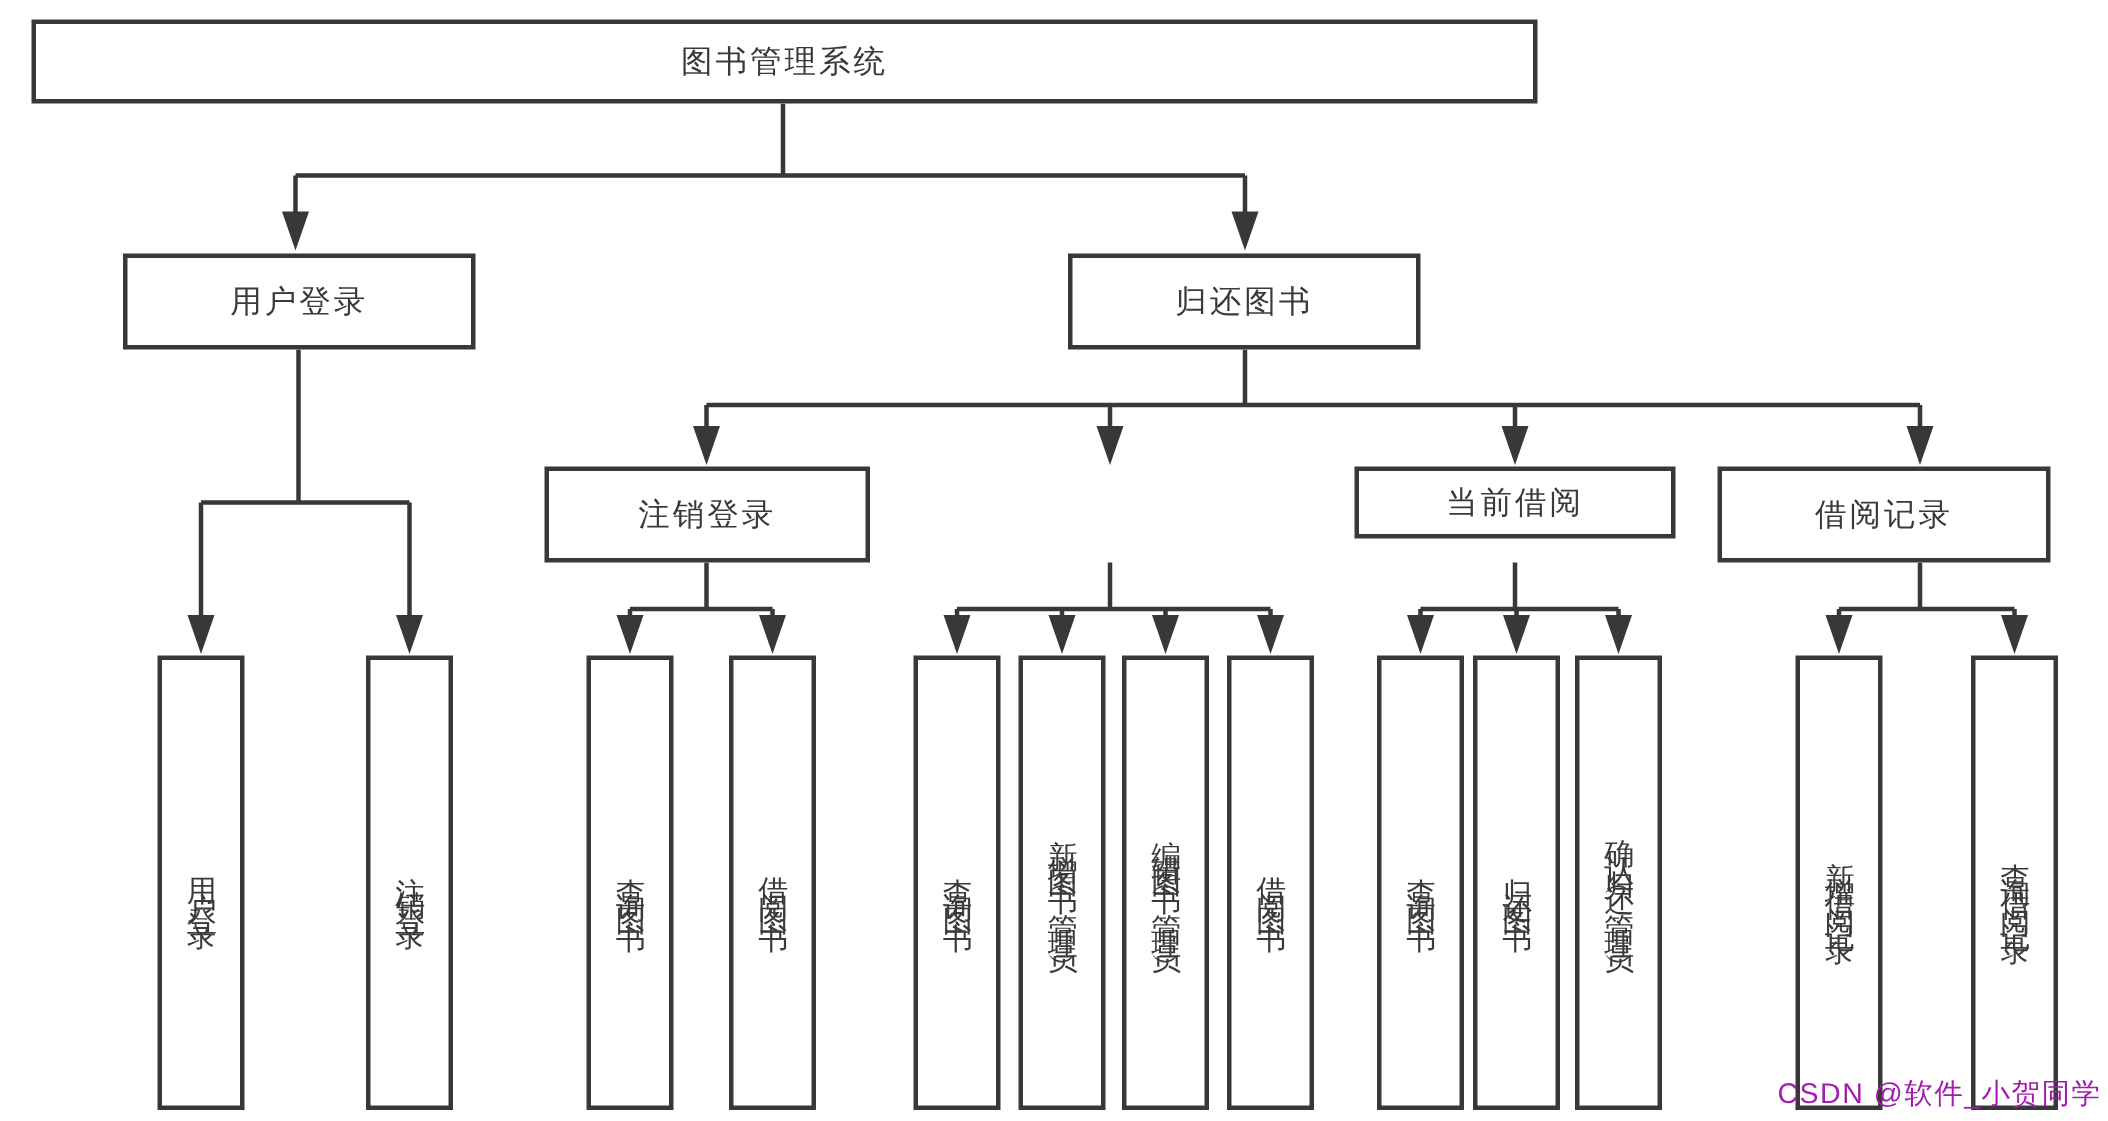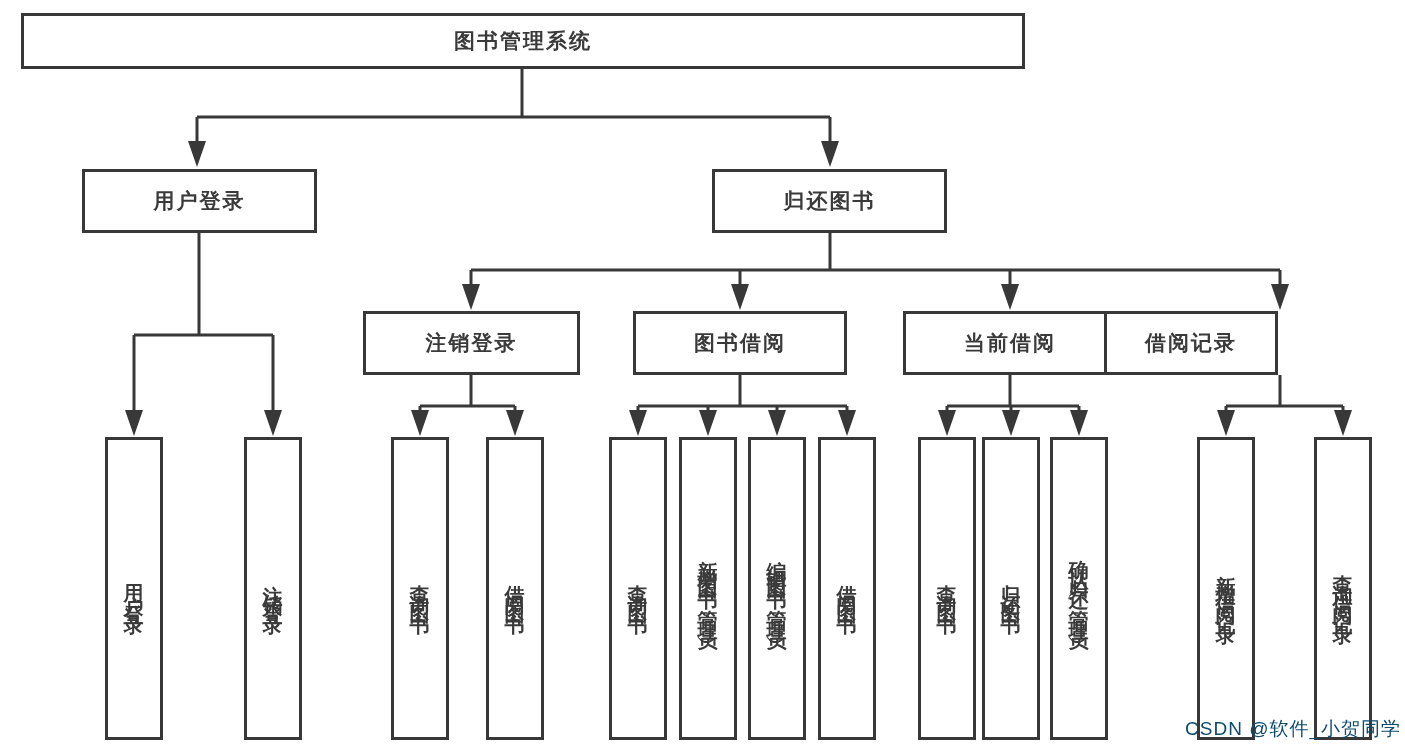--- a/index.html
+++ b/index.html
@@ -6,30 +6,30 @@
   html,body { background:#ffffff; }
   body {
     width:1405px; height:747px; position:relative; overflow:hidden;
     font-family:"Liberation Sans", sans-serif; color:#3a3a3a;
   }
   .stage { position:absolute; left:0; top:0; width:1405px; height:747px; }
   svg.connectors { position:absolute; left:0; top:0; z-index:1; }
   .node {
     position:absolute; background:#ffffff; border:3px solid #383838;
     display:flex; align-items:center; justify-content:center;
-    font-size:21px; letter-spacing:2px; z-index:2; text-align:right;font-weight:bold;
+    font-size:21px; letter-spacing:2px; z-index:2; text-align:right;
   }
   .leaf {
     width:58px; height:303px; top:437px;
     writing-mode:vertical-rl; text-orientation:mixed;
     font-size:20px; letter-spacing:10px; line-height:1;
   }
   .watermark {
     position:absolute; right:4px; bottom:5px; z-index:3;
-    color:#0c4a6e; font-size:19px; letter-spacing:1px; white-space:nowrap;
+    color:#a21caf; font-size:19px; letter-spacing:1px; white-space:nowrap;
   }
 </style>
 </head>
 <body>
 
 <div class="stage">
 
   <svg class="connectors" width="1405" height="747" viewBox="0 0 1405 747" aria-hidden="true">
     <g fill="none" stroke="#383838" stroke-width="3">
       <path d="M522 69 V117 M197 117 H830 M197 117 V146 M830 117 V146"></path>
@@ -62,23 +62,22 @@
       <polygon points="1334,410 1352,410 1343,436"></polygon>
     </g>
   </svg>
 
   <div class="node" style="left:21px; top:13px; width:1004px; height:56px;">图书管理系统</div>
 
   <div class="node" style="left:82px; top:169px; width:235px; height:64px;">用户登录</div>
   <div class="node" style="left:712px; top:169px; width:235px; height:64px;">归还图书</div>
 
   <div class="node" style="left:363px; top:311px; width:217px; height:64px;">注销登录</div>
-  <div class="node" style="left:633px; top:311px; width:214px; height:64px;">图书借阅</div>
-  <div class="node" style="left:903px; top:311px; width:214px; height:64px;">当前借阅</div>
-  <div class="node" style="left:1104px; top:311px; width:174px; height:64px;">借阅记录</div>
+  <div class="node" style="left:903px; top:311px; width:214px; height:48px;">当前借阅</div>
+  <div class="node" style="left:1145px; top:311px; width:222px; height:64px;">借阅记录</div>
 
   <div class="node leaf" style="left:105px;">用户登录</div>
   <div class="node leaf" style="left:244px;">注销登录</div>
 
   <div class="node leaf" style="left:391px;">查询图书</div>
   <div class="node leaf" style="left:486px;">借阅图书</div>
 
   <div class="node leaf" style="left:609px;">查询图书</div>
   <div class="node leaf" style="left:679px;">新增图书（管理员）</div>
   <div class="node leaf" style="left:748px;">编辑图书（管理员）</div>

